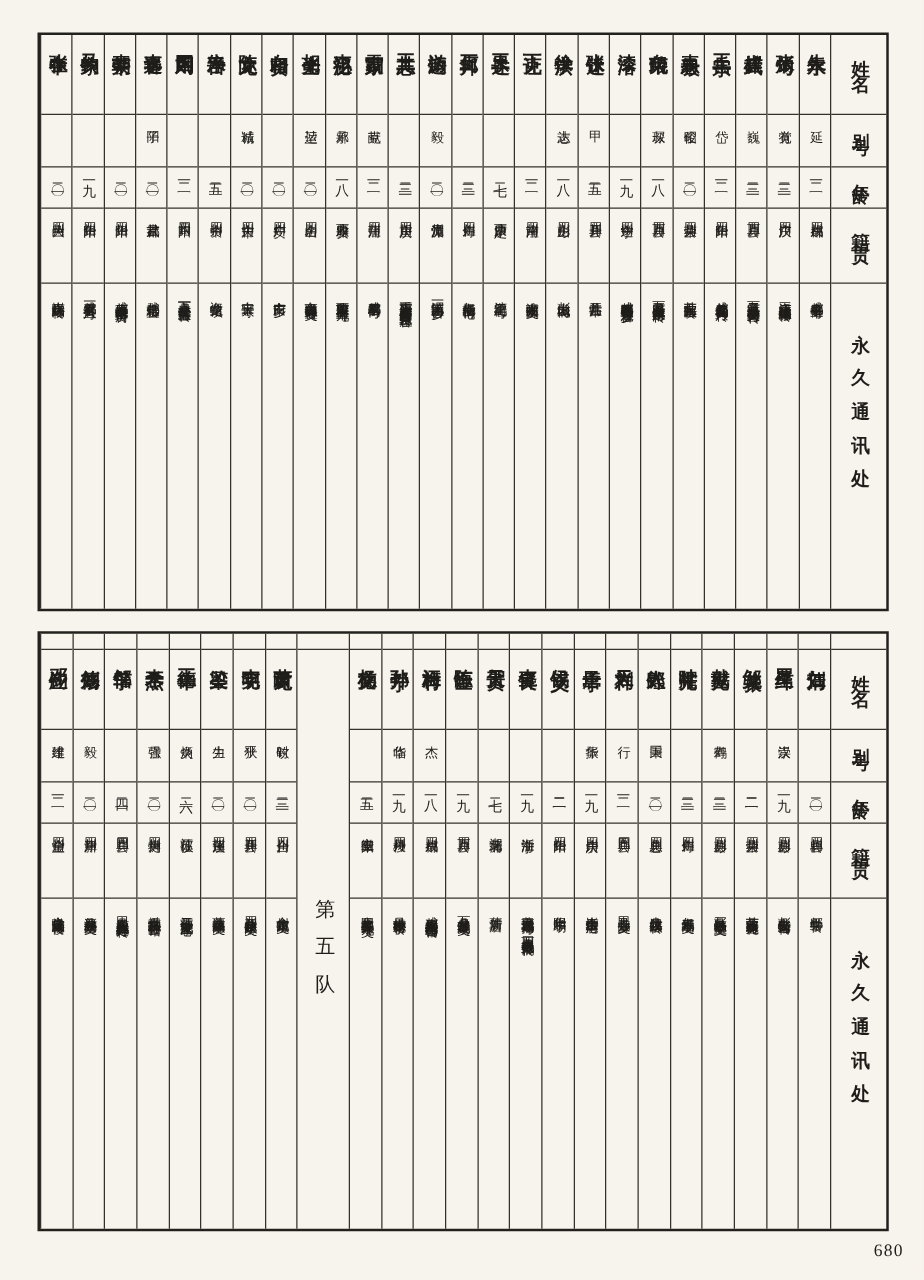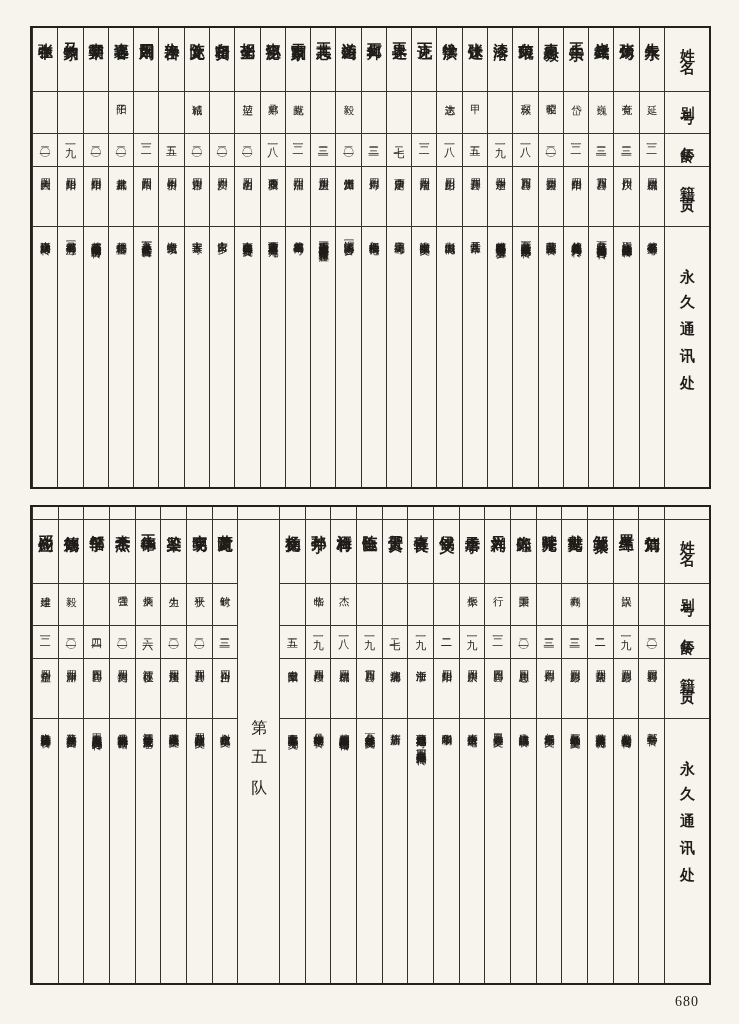--- a/index.html
+++ b/index.html
@@ -78,21 +78,21 @@
     align-items:center;
   }
   .divider-col .body span{
     writing-mode:vertical-rl;
     text-orientation:upright;
     font-size:16px;
     letter-spacing:30px;
   }
   .page-number{
     position:absolute;
-    right:40px;
+    right:16px;
     bottom:14px;
     font-size:14px;
     letter-spacing:1px;
   }
 </style>
 </head>
 <body>
 
 <div class="page">
   <div class="section top">

